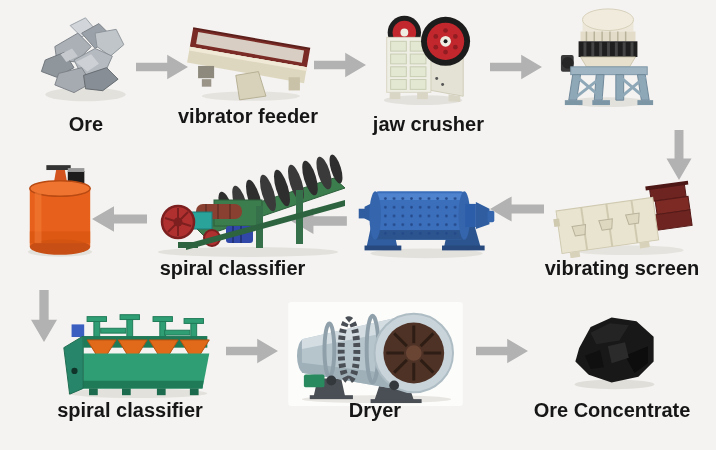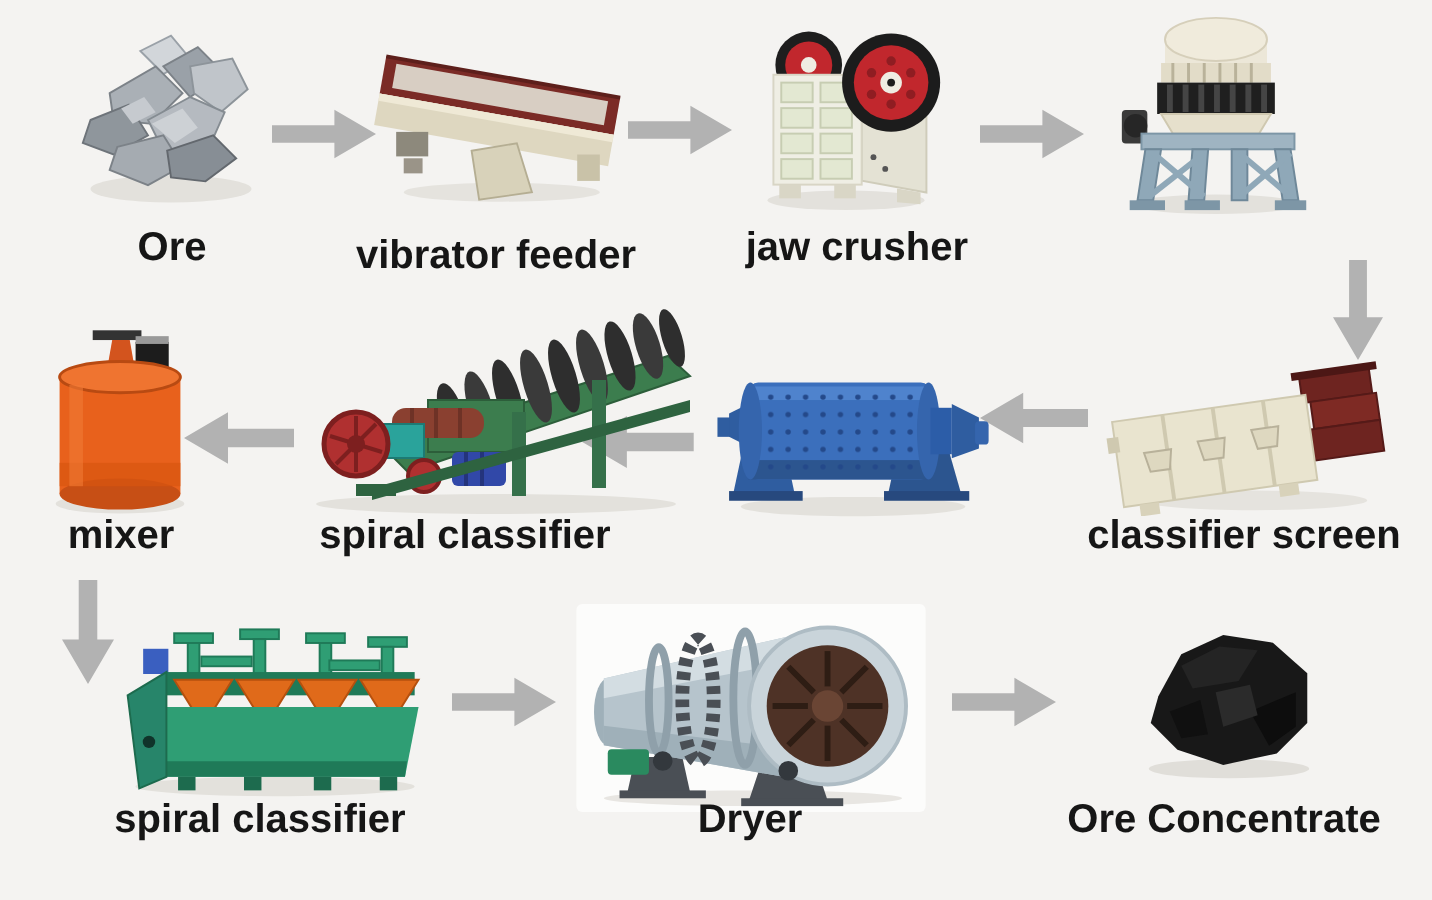--- a/index.html
+++ b/index.html
@@ -61,21 +61,21 @@
         <rect x="6" y="34" width="126" height="17" fill="#ded7c0"></rect>
         <rect x="6" y="34" width="126" height="4" fill="#efe9d6"></rect>
         <line x1="6" y1="14" x2="132" y2="14" stroke="#5d1f1b" stroke-width="2"></line>
       </g>
       <rect x="16" y="44" width="17" height="13" fill="#8d897c"></rect>
       <polygon points="56,54 80,50 88,76 60,80" fill="#d8d2ba" stroke="#b5ae93" stroke-width="1"></polygon>
       <rect x="20" y="58" width="10" height="8" fill="#9a9488"></rect>
       <rect x="112" y="56" width="12" height="14" fill="#c9c2a8"></rect>
     </svg>
   </div>
-  <div class="lbl" style="left:153px;top:116px;width:190px;text-align:center;">vibrator feeder</div>
+  <div class="lbl" style="left:153px;top:104px;width:190px;text-align:center;">vibrator feeder</div>
 
   <div class="arrow" style="left:314px;top:52px;width:52px;height:26px;">
     <svg viewBox="0 0 60 28">
         <polygon points="0,9 36,9 36,0 60,14 36,28 36,19 0,19" fill="#b2b2b2"></polygon>
       </svg>
   </div>
 
   <div class="fig" style="left:372px;top:6px;width:102px;height:102px;">
     <svg viewBox="0 0 104 104">
       <ellipse cx="52" cy="96" rx="40" ry="5" fill="#e3e1dc"></ellipse>
@@ -189,21 +189,21 @@
           <polygon points="20,44 34,44 32,54 22,54"></polygon>
           <polygon points="48,42 62,42 60,52 50,52"></polygon>
           <polygon points="76,40 90,40 88,50 78,50"></polygon>
         </g>
         <rect x="2" y="34" width="6" height="8" fill="#cfc9b0"></rect>
         <rect x="14" y="70" width="10" height="6" fill="#d8d2ba"></rect>
         <rect x="86" y="70" width="10" height="6" fill="#d8d2ba"></rect>
       </g>
     </svg>
   </div>
-  <div class="lbl" style="left:528px;top:256px;width:188px;">classifier screen</div>
+  <div class="lbl" style="left:528px;top:256px;width:188px;">vibrating screen</div>
 
   <div class="arrow" style="left:490px;top:196px;width:54px;height:26px;">
     <svg viewBox="0 0 60 28">
         <polygon points="60,9 24,9 24,0 0,14 24,28 24,19 60,19" fill="#b2b2b2"></polygon>
       </svg>
   </div>
 
   <div class="fig" style="left:356px;top:170px;width:142px;height:92px;">
     <svg viewBox="0 0 145 95">
       <defs>
@@ -297,21 +297,20 @@
       <polygon points="35,11 44,11 47,28 32,28" fill="#d3541e"></polygon>
       <rect x="47" y="12" width="17" height="15" fill="#1c1c1c"></rect>
       <rect x="47" y="9" width="17" height="4" fill="#999"></rect>
       <rect x="8" y="30" width="62" height="60" fill="#e8611c"></rect>
       <ellipse cx="39" cy="30" rx="31" ry="8" fill="#ef7430" stroke="#b84a12" stroke-width="1.5"></ellipse>
       <ellipse cx="39" cy="90" rx="31" ry="8" fill="#c74f15"></ellipse>
       <rect x="8" y="74" width="62" height="12" fill="#d8560f" opacity="0.7"></rect>
       <rect x="13" y="34" width="7" height="52" fill="#f07a35" opacity="0.6"></rect>
     </svg>
   </div>
-  <div class="lbl" style="left:8px;top:256px;width:105px;">mixer</div>
 
   <div class="arrow" style="left:31px;top:290px;width:26px;height:52px;">
     <svg viewBox="0 0 28 56">
         <polygon points="9,0 9,32 0,32 14,56 28,32 19,32 19,0" fill="#b2b2b2"></polygon>
       </svg>
   </div>
 
   <div class="fig" style="left:58px;top:306px;width:160px;height:94px;">
     <svg viewBox="0 0 165 95">
       <ellipse cx="82" cy="89" rx="72" ry="5" fill="#e3e1dc"></ellipse>

